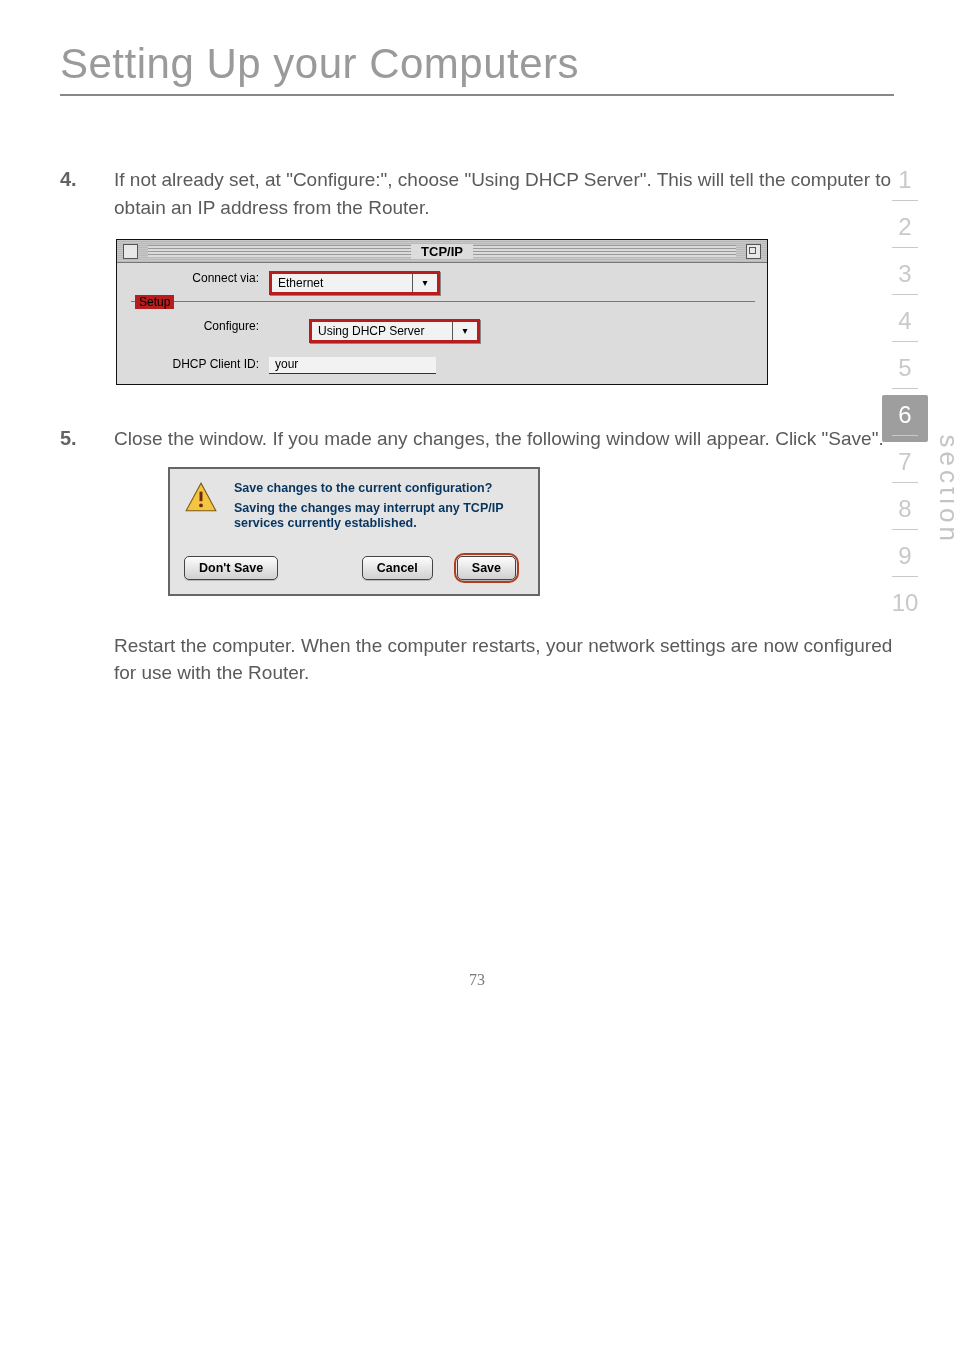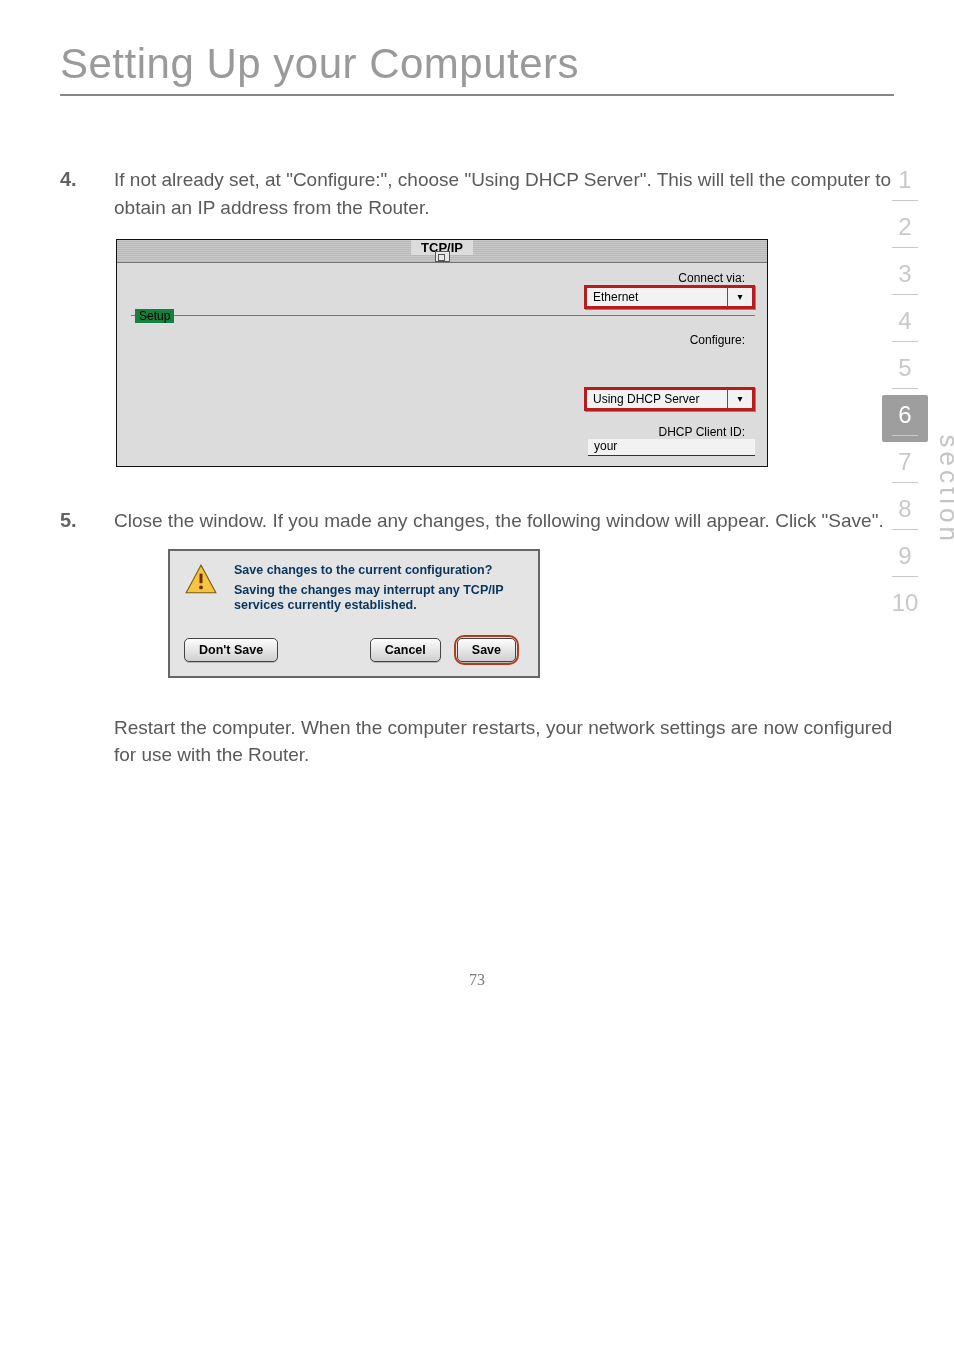--- a/index.html
+++ b/index.html
@@ -62,21 +62,20 @@
     font-family: Geneva, Tahoma, sans-serif;
     font-size: 12px;
   }
   .mac-titlebar {
     height: 22px;
     position: relative;
     display: flex;
     align-items: center;
     background: repeating-linear-gradient(#c8c8c8, #c8c8c8 1px, #b9b9b9 1px, #b9b9b9 2px);
     border-bottom: 1px solid #777;
-    flex-direction: column;
   }
   .mac-close {
     width: 13px;
     height: 13px;
     border: 1px solid #555;
     background: #e8e8e8;
     margin: 0 6px 0 6px;
   }
   .mac-strips {
     flex: 1;
@@ -107,23 +106,22 @@
     position: absolute;
     left: 2px; top: 2px;
     width: 5px; height: 5px;
     border: 1px solid #555;
   }
   .mac-body {
     padding: 8px 12px 4px 12px;
   }
   .mac-row {
     display: flex;
-    align-items: flex-end;
+    align-items: flex-start;
     margin-bottom: 6px;
-    flex-direction: column;
   }
   .mac-label {
     width: 130px;
     text-align: right;
     padding-right: 10px;
     color: #000;
     font-size: 12px;
   }
   .mac-select {
     display: inline-flex;
@@ -166,21 +164,21 @@
     font-size: 12px;
     color: #000;
     margin: 2px 0 0 2px;
     position: relative;
     height: 10px;
   }
   .mac-fieldset-label .lbl {
     position: absolute;
     left: 4px;
     top: -6px;
-    background: #15803d;
+    background: #b91c1c;
     padding: 0 4px;
   }
   .mac-fieldset-line {
     border-top: 1px solid #777;
     margin-top: 2px;
   }
   
   .dlg {
     margin: 14px 0 36px 108px;
     width: 372px;
@@ -211,21 +209,21 @@
   .dlg-msg {
     font-weight: bold;
     color: #07355f;
     font-size: 12.5px;
     line-height: 1.25;
   }
   .dlg-buttons {
     display: flex;
     align-items: center;
     margin-top: 24px;
-    gap: 4px;
+    gap: 12px;
   }
   .aqua-btn {
     display: inline-flex;
     align-items: center;
     justify-content: center;
     font-size: 12.5px;
     font-weight: bold;
     color: #000;
     height: 22px;
     padding: 0 14px;

